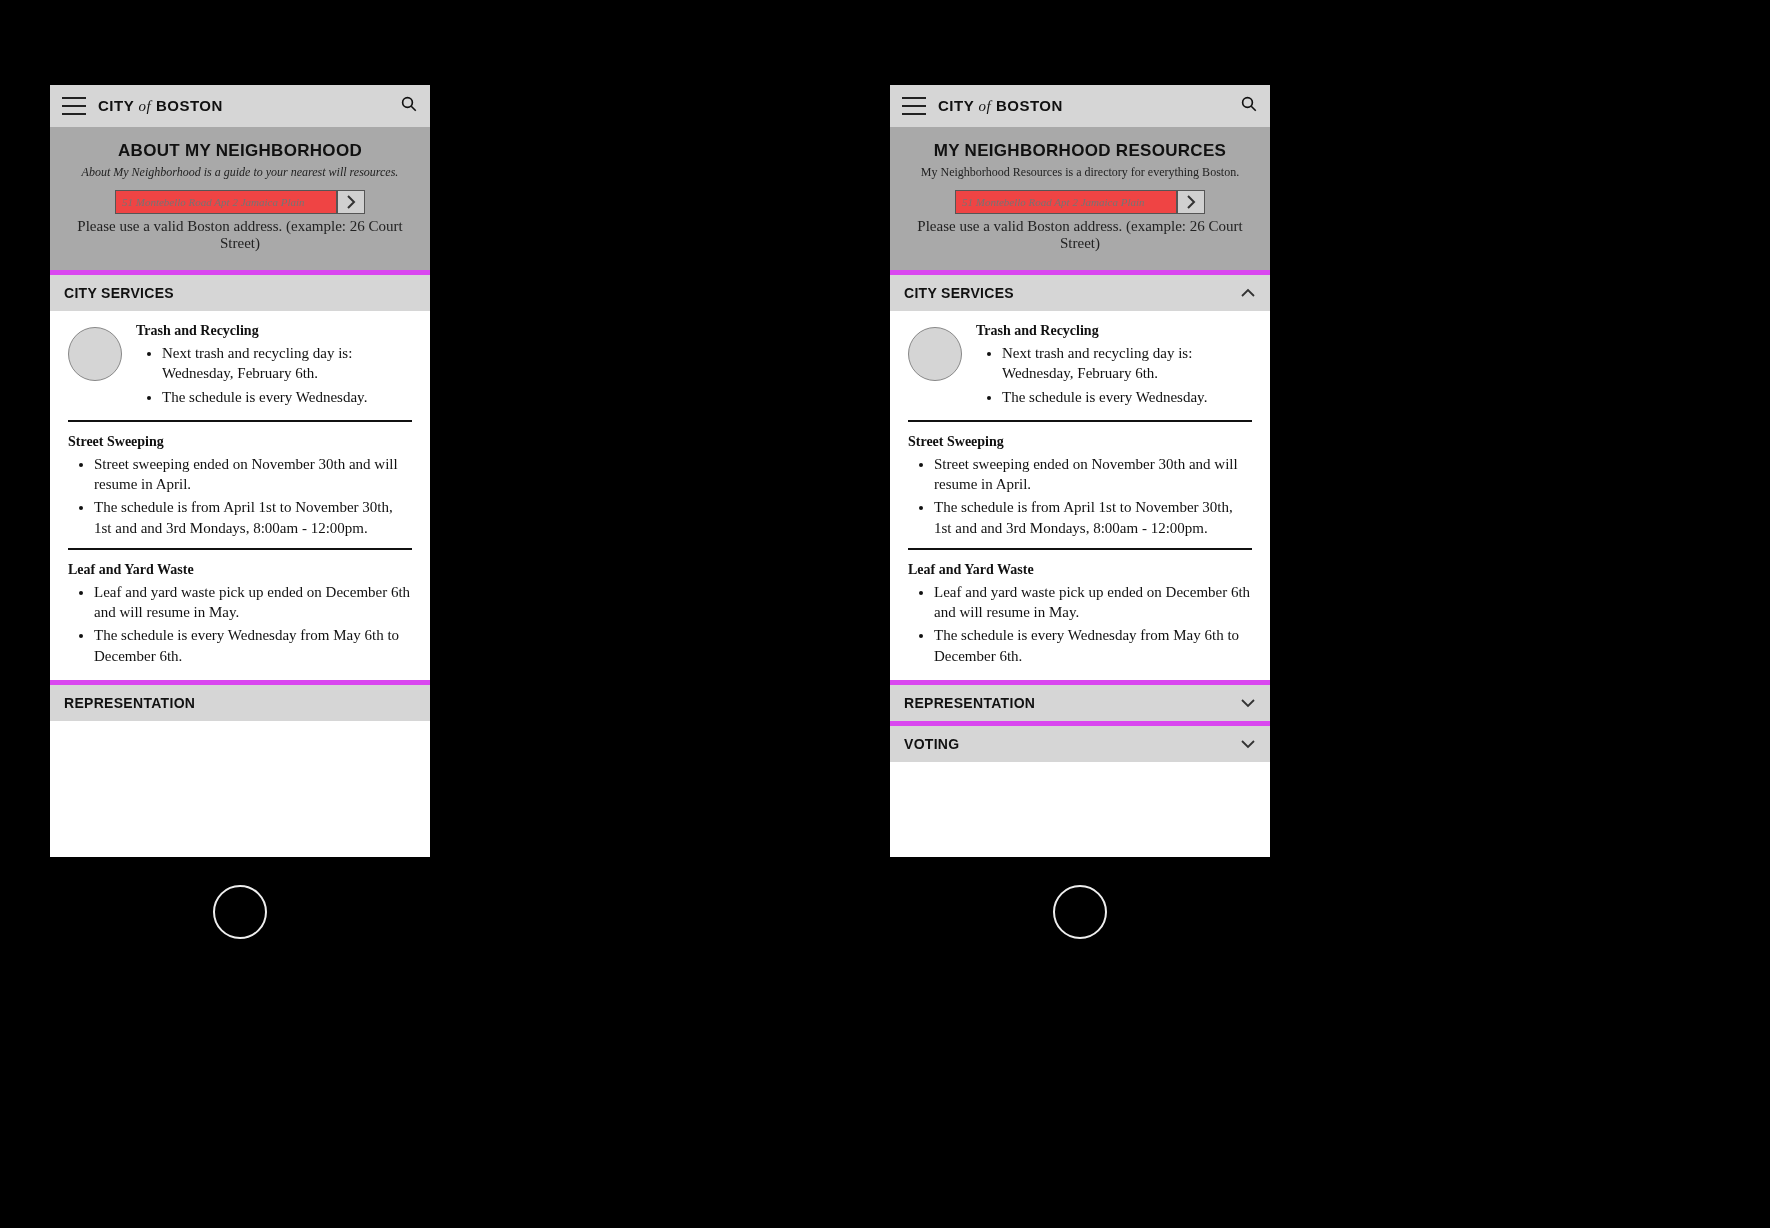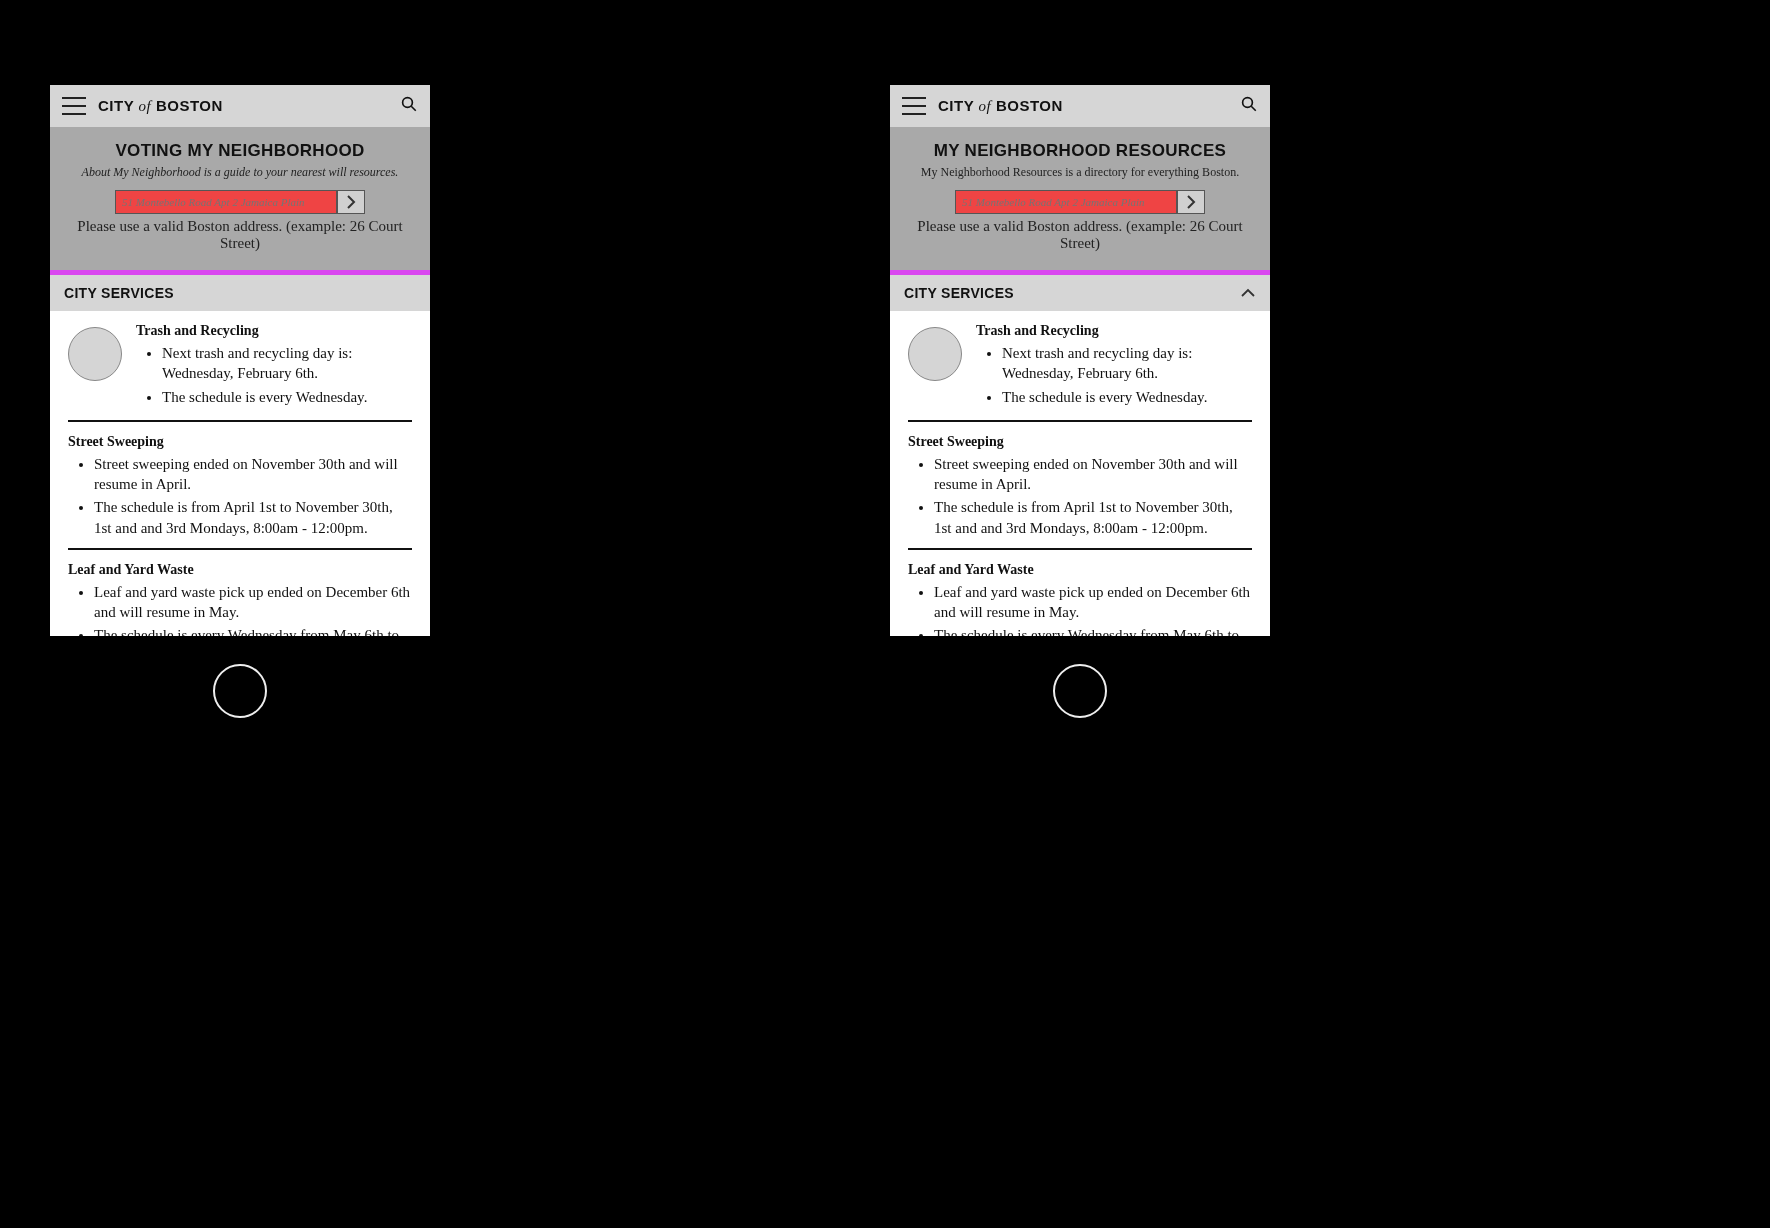--- a/index.html
+++ b/index.html
@@ -13,21 +13,21 @@
   .phone {
     position: absolute;
     width: 380px;
     background: #000;
   }
   .phone-left { left: 50px; top: 85px; }
   .phone-right { left: 890px; top: 85px; }
 
   .screen {
     width: 380px;
-    height: 551px;
+    height: 772px;
     background: #fff;
     overflow: hidden;
     display: flex;
     flex-direction: column;
   }
 
   
   .topbar {
     background: #d6d6d6;
     display: flex;
@@ -197,21 +197,21 @@
       <div class="spacer"></div>
       <div class="search-icon">
         <svg viewBox="0 0 24 24" fill="none" stroke="#111" stroke-width="2.2">
             <circle cx="10" cy="10" r="6.5"></circle>
             <line x1="15" y1="15" x2="21" y2="21"></line>
           </svg>
       </div>
     </div>
 
     <div class="hero">
-      <h1>VOTING MY NEIGHBORHOOD</h1>
+      <h1>ABOUT MY NEIGHBORHOOD</h1>
       <div class="subtitle">About My Neighborhood is a guide to your nearest will resources.</div>
       <div class="addr-row">
         <input class="addr-input" placeholder="51 Montebello Road Apt 2 Jamaica Plain" style="">
         <div class="addr-go">
           <svg width="12" height="14" viewBox="0 0 12 14" fill="none" stroke="#333" stroke-width="2">
               <polyline points="3,1 9,7 3,13"></polyline>
             </svg>
         </div>
       </div>
       <div class="addr-help">Please use a valid Boston address. (example: 26 Court Street)</div>
@@ -339,16 +339,24 @@
     </div>
 
     <div class="section-bar">
       <span>REPRESENTATION</span>
       <span class="chev">
         <svg viewBox="0 0 16 16" fill="none" stroke="#333" stroke-width="1.8">
             <polyline points="2,5 8,11 14,5"></polyline>
           </svg>
       </span>
     </div>
+    <div class="section-bar">
+      <span>VOTING</span>
+      <span class="chev">
+        <svg viewBox="0 0 16 16" fill="none" stroke="#333" stroke-width="1.8">
+            <polyline points="2,5 8,11 14,5"></polyline>
+          </svg>
+      </span>
+    </div>
 
   </div>
   <div class="home-btn"></div>
 </div>
 
 </body></html>

